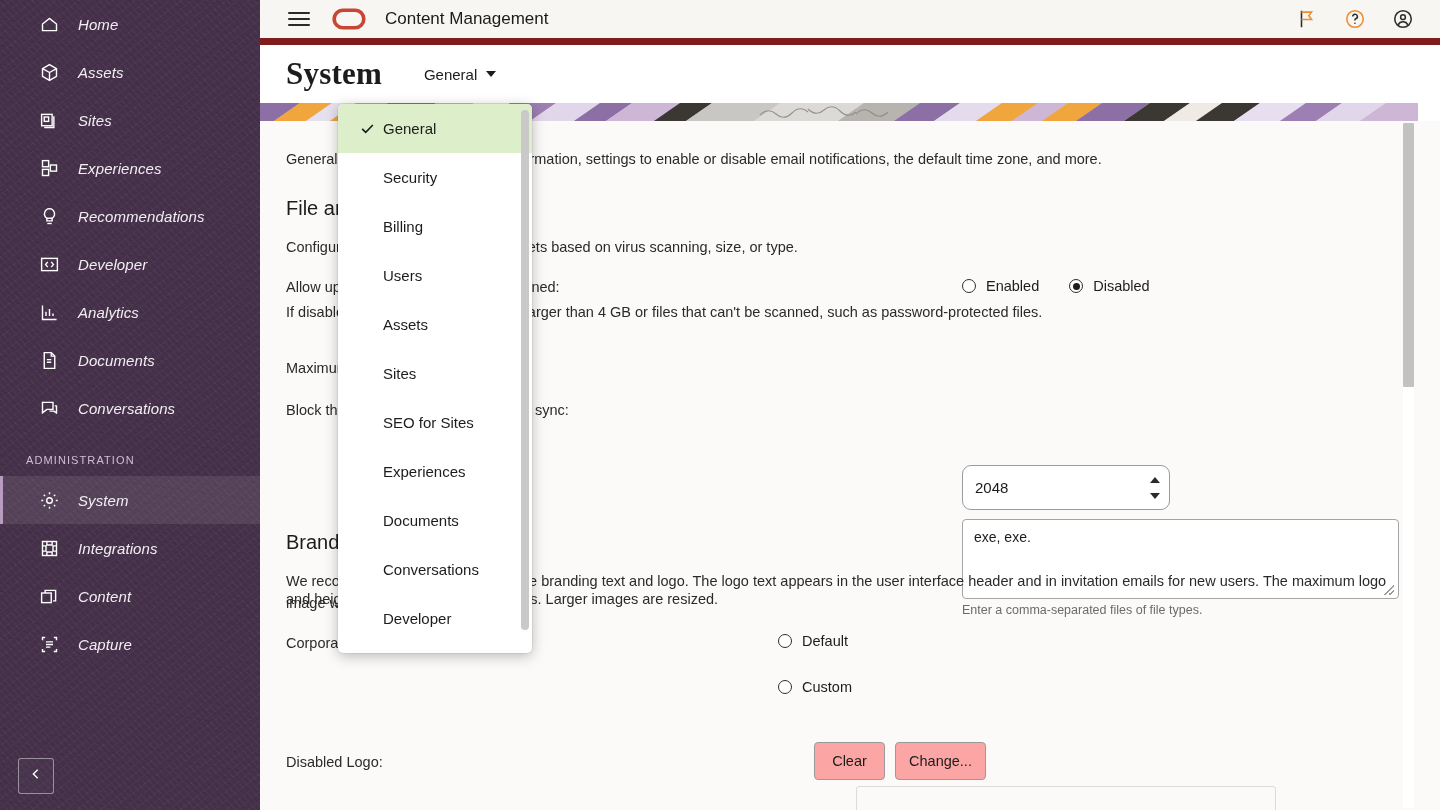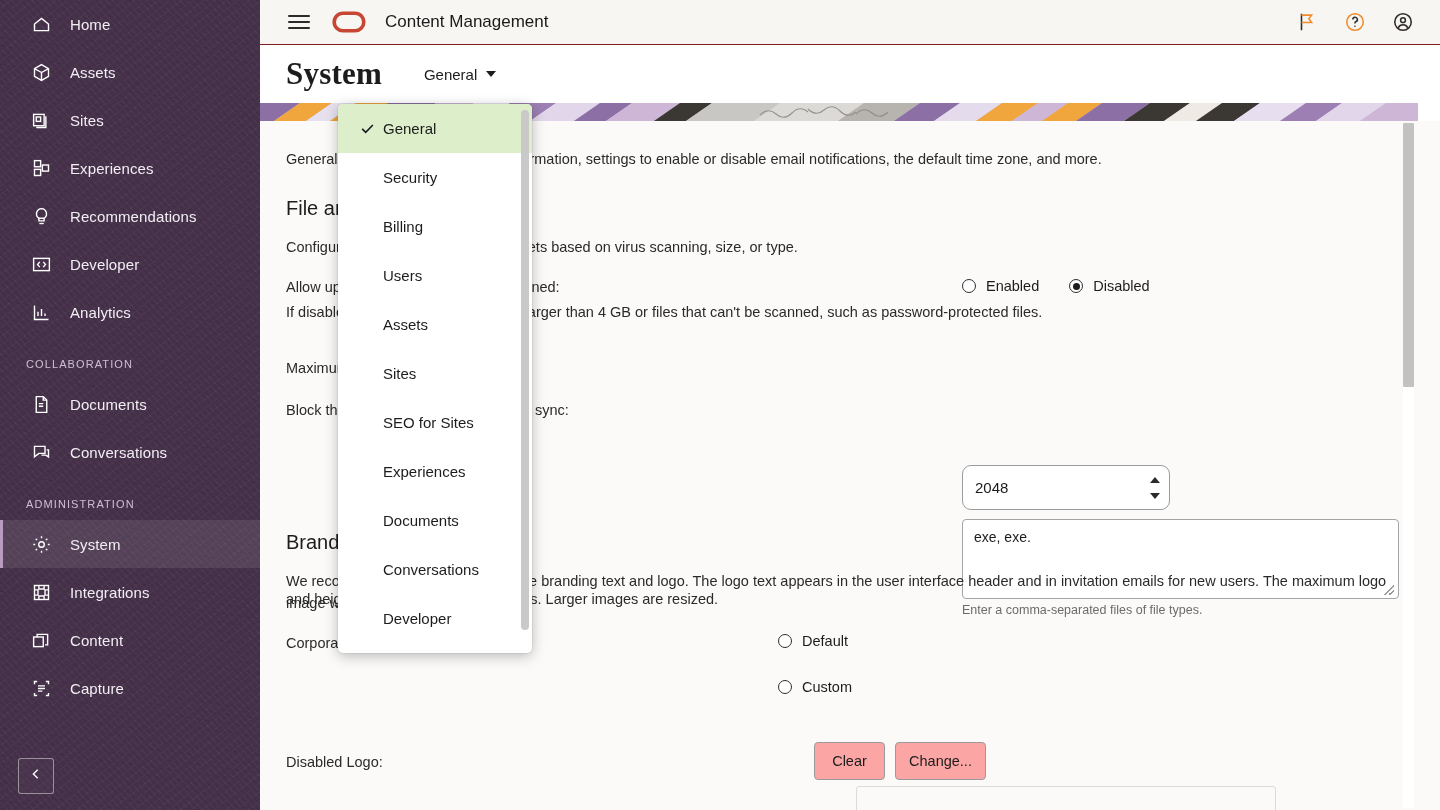--- a/index.html
+++ b/index.html
@@ -19,22 +19,23 @@
     background-image:
       repeating-linear-gradient(48deg, rgba(255,255,255,.035) 0 1px, transparent 1px 5px),
       repeating-linear-gradient(-38deg, rgba(255,255,255,.030) 0 1px, transparent 1px 7px),
       repeating-linear-gradient(8deg, rgba(0,0,0,.05) 0 1px, transparent 1px 9px);
     overflow: hidden;
   }
   .nav-item {
     position: relative;
     display: flex; align-items: center;
     height: 48px;
-    padding-left: 30px;
+    padding-left: 38px;
     cursor: pointer;
+    font-style: italic;
   }
   .nav-item .ico {
     width: 22px; height: 22px;
     display: flex; align-items: center; justify-content: center;
     margin-right: 18px;
     flex: 0 0 22px;
   }
   .nav-item .ico svg { display: block; }
   .nav-item .lbl {
     color: #f2eef3;
@@ -61,21 +62,21 @@
     display: flex; align-items: center; justify-content: center;
     cursor: pointer;
     background: rgba(255,255,255,.02);
   }
 
   
   #header {
     position: absolute; left: 260px; top: 0;
     width: 1180px; height: 45px;
     background: #f7f6f3;
-    border-bottom: 1px solid #7f1d1d;
+    border-bottom: 7px solid #7f1d1d;
     display: flex; align-items: center;
   }
   #hamburger {
     width: 22px; height: 22px; margin-left: 28px;
     display: flex; flex-direction: column; justify-content: center; gap: 4px;
     cursor: pointer;
   }
   #hamburger span { display: block; height: 2px; background: #2b2b2b; border-radius: 1px; }
   #brand-logo { margin-left: 22px; display: flex; align-items: center; cursor: pointer; }
   #app-title {
@@ -333,21 +334,20 @@
     <div class="nav-item">
       <span class="ico">
         <svg width="21" height="21" viewBox="0 0 24 24" fill="none" stroke="#ffffff" stroke-width="1.6">
             <path d="M4 4v16h16"></path>
             <path d="M8 16V11M12 16V8M16 16v-3"></path>
           </svg>
       </span>
       <span class="lbl">Analytics</span>
     </div>
 
-    <div class="nav-group">COLLABORATION</div>
 
     <div class="nav-item">
       <span class="ico">
         <svg width="21" height="21" viewBox="0 0 24 24" fill="none" stroke="#ffffff" stroke-width="1.6">
             <path d="M6 3h8l4 4v14H6z"></path>
             <path d="M14 3v4h4"></path>
             <path d="M9 11h5M9 14h5"></path>
           </svg>
       </span>
       <span class="lbl">Documents</span>

